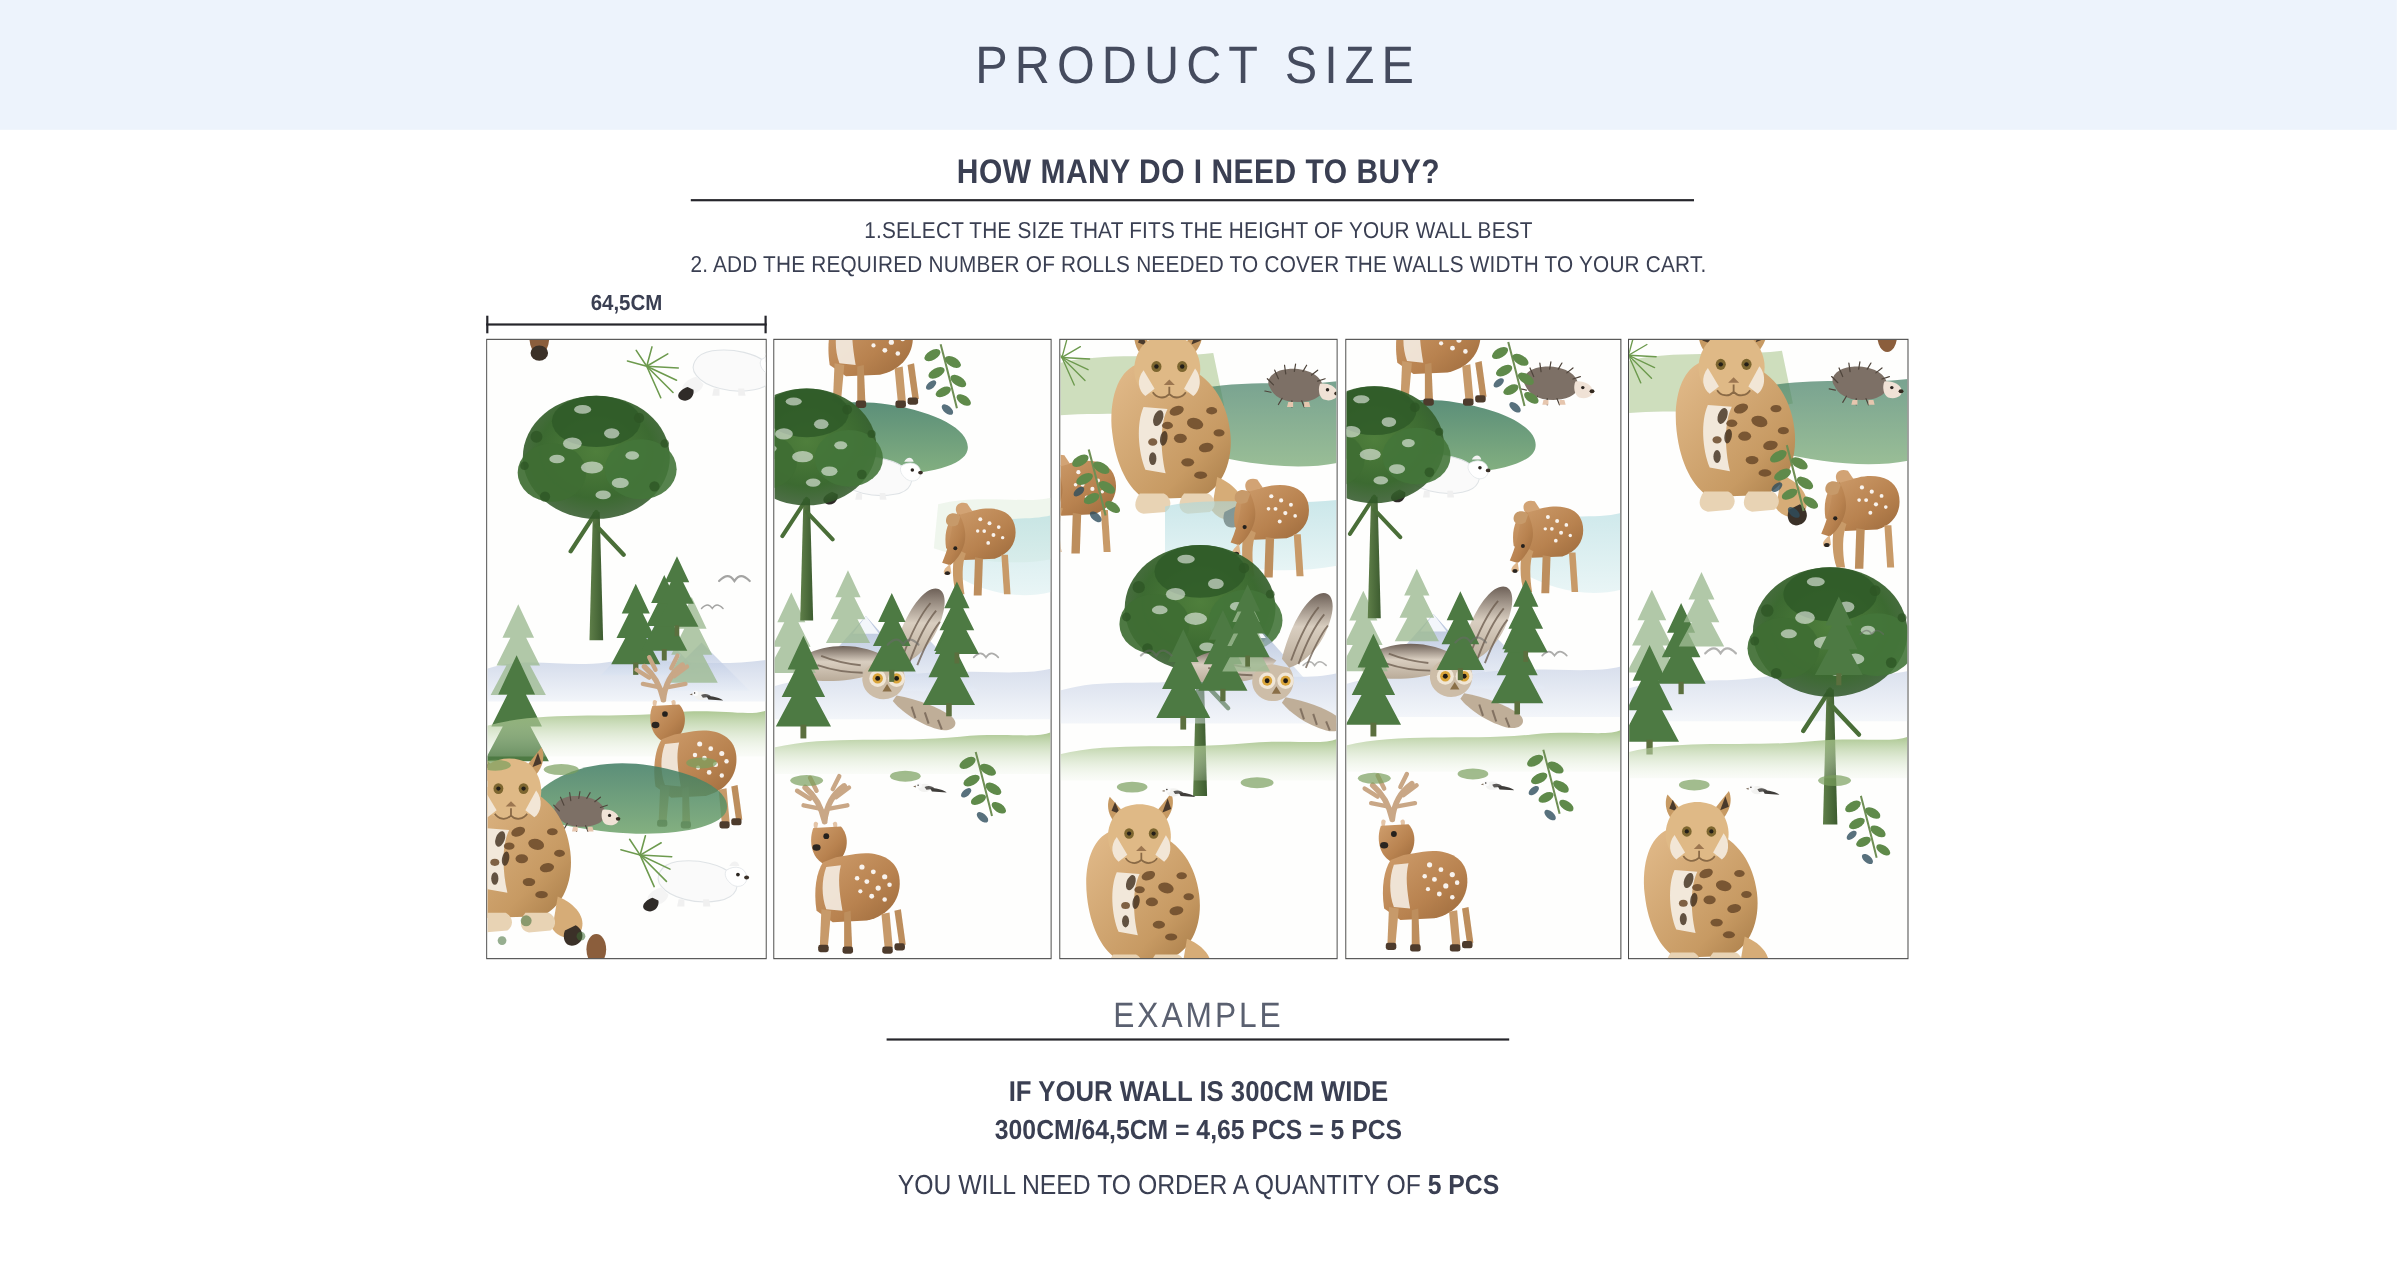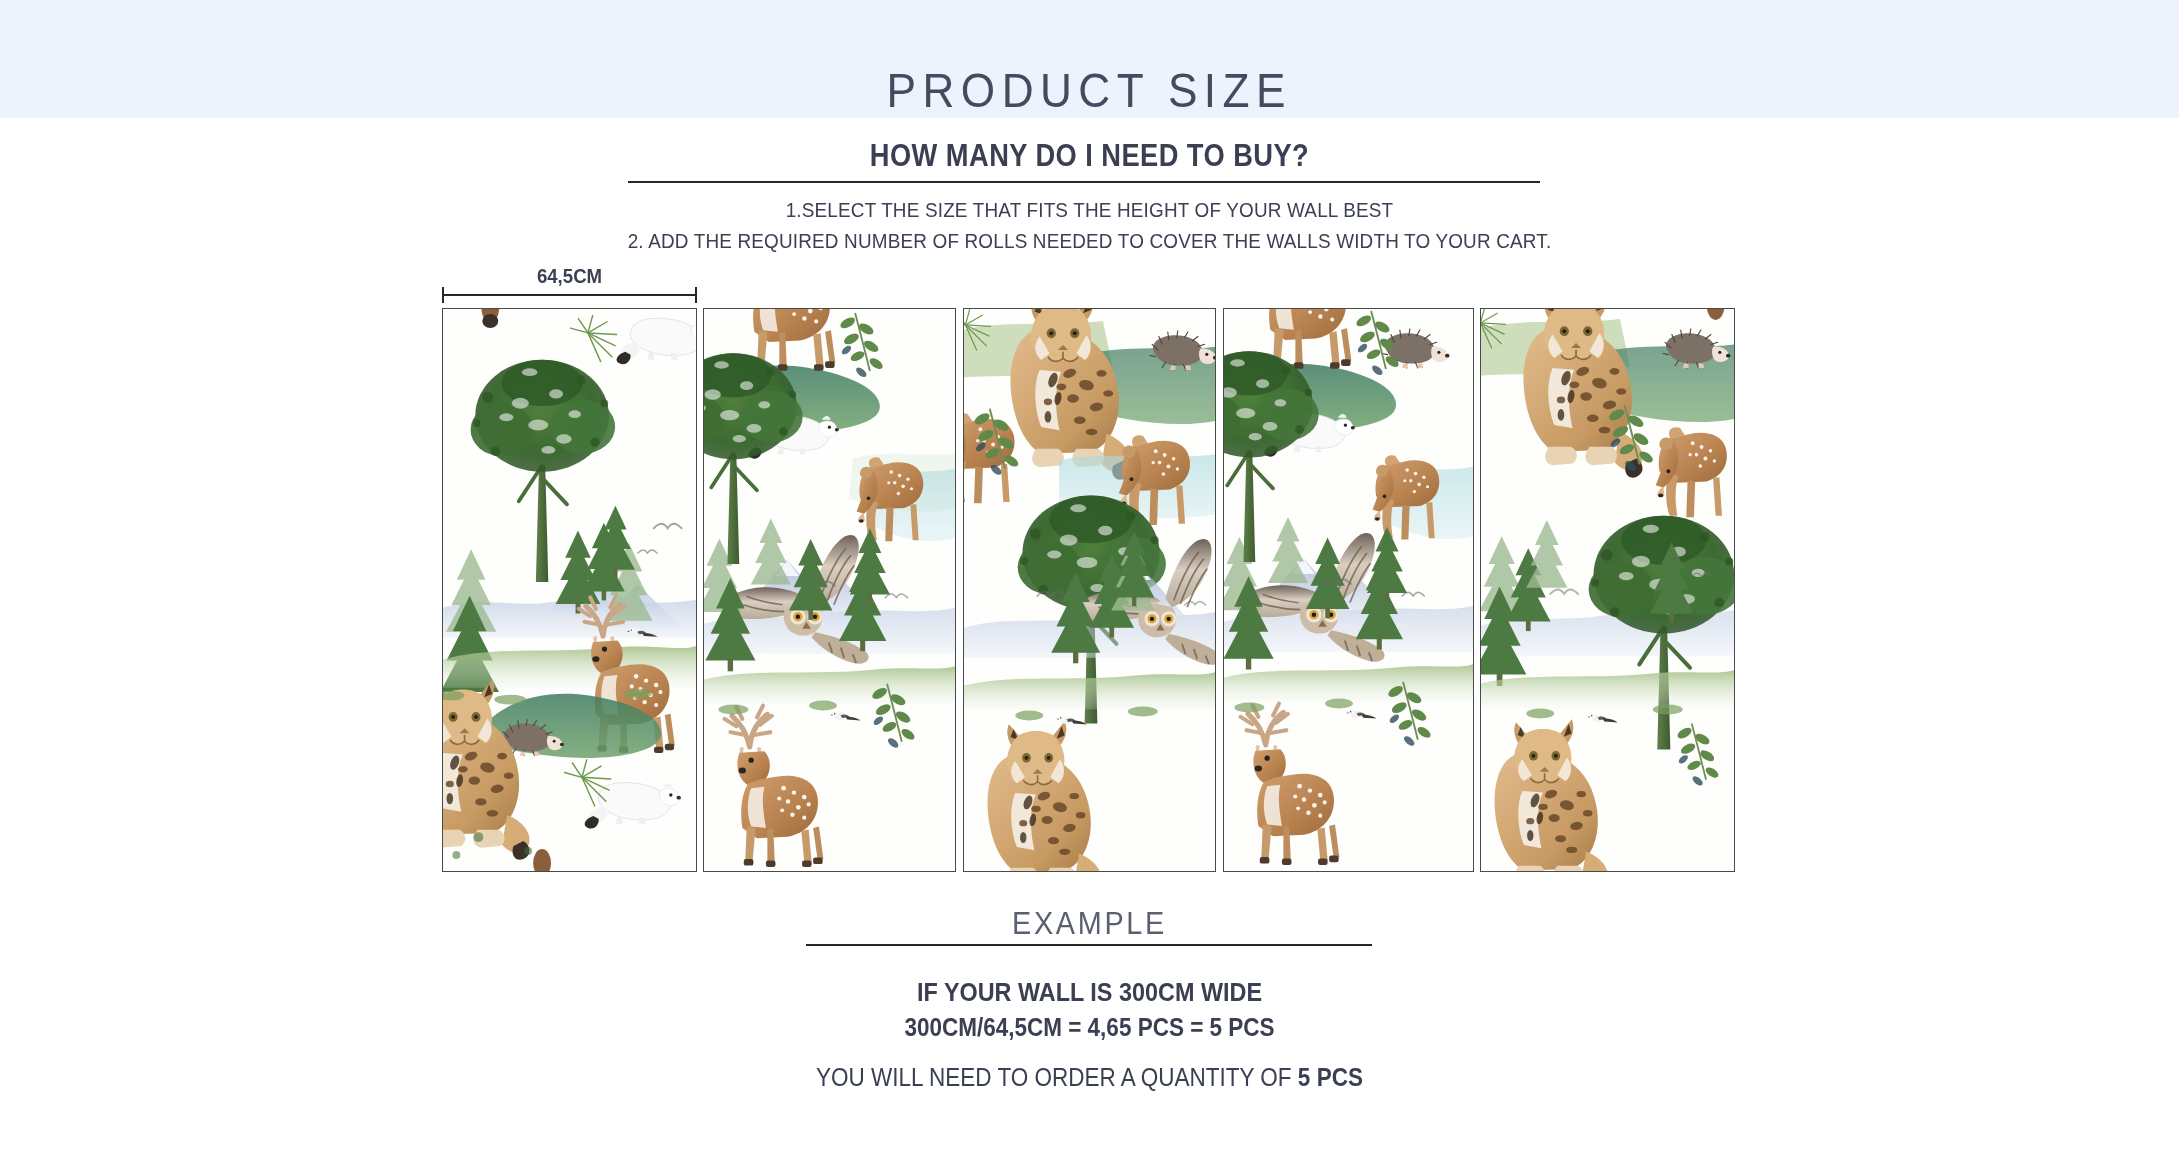--- a/index.html
+++ b/index.html
@@ -7,21 +7,21 @@
     width:2179px;height:1165px;
     background:#ffffff;
     font-family:"Liberation Sans","DejaVu Sans",sans-serif;
     color:#3a3f52;
     overflow:hidden;
     position:relative;
   }
   .header-band{
     position:absolute;left:0;top:0;width:2179px;height:118px;
     background:#edf3fc;
-    display:flex;align-items:flex-end;justify-content:center;
+    display:flex;align-items:center;justify-content:center;
   }
   .header-title{
     font-size:48px;font-weight:400;letter-spacing:7px;
     color:#454b5e;
     transform:scaleX(.92);
   }
   .section-title{
     position:absolute;left:0;top:138px;width:2179px;
     text-align:center;font-size:31px;font-weight:700;letter-spacing:.5px;
     color:#3a3f52;transform:scaleX(.88);

